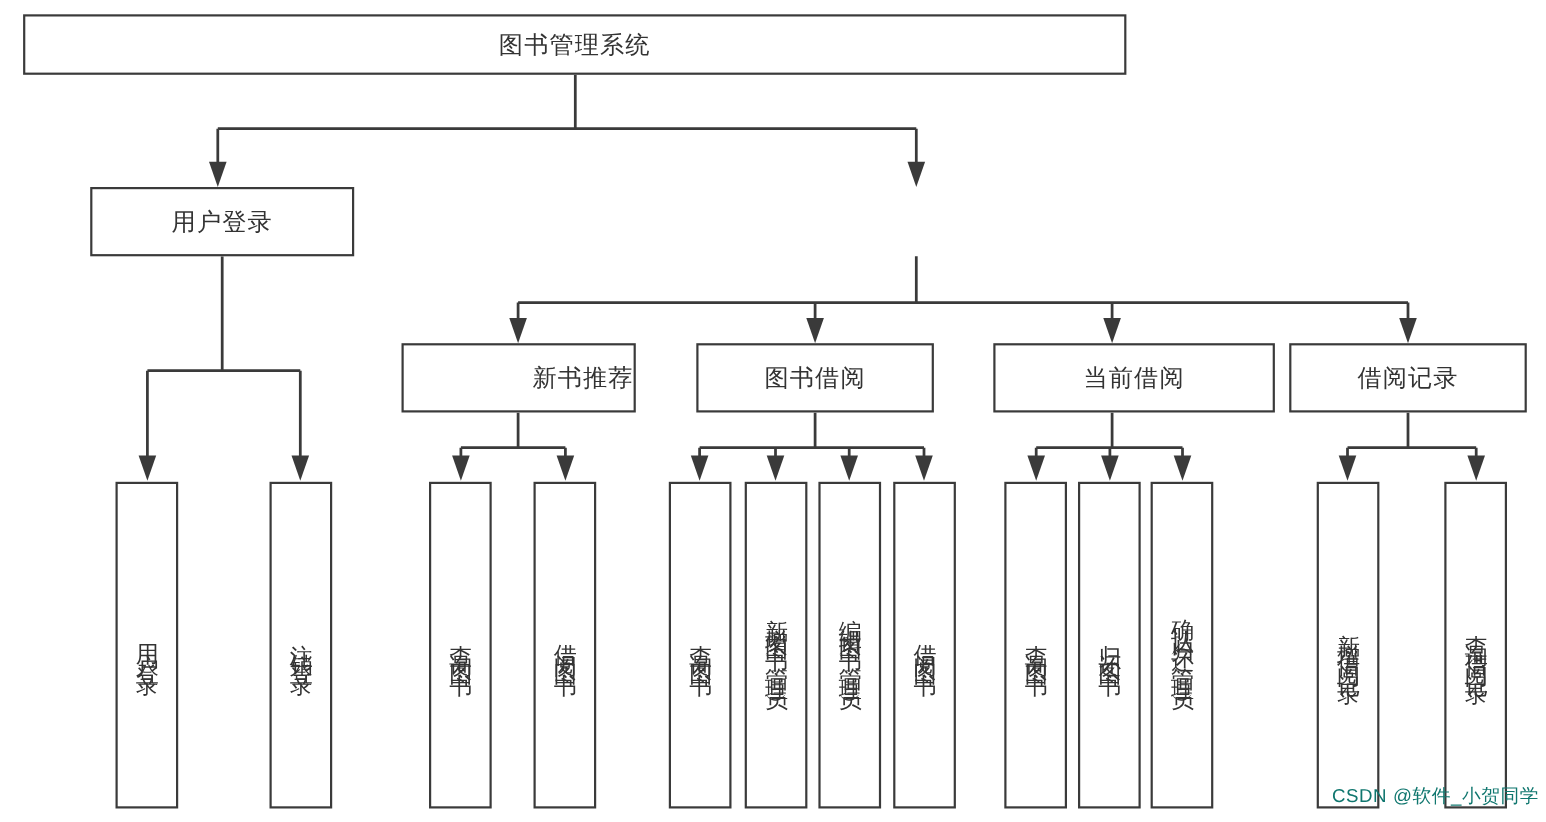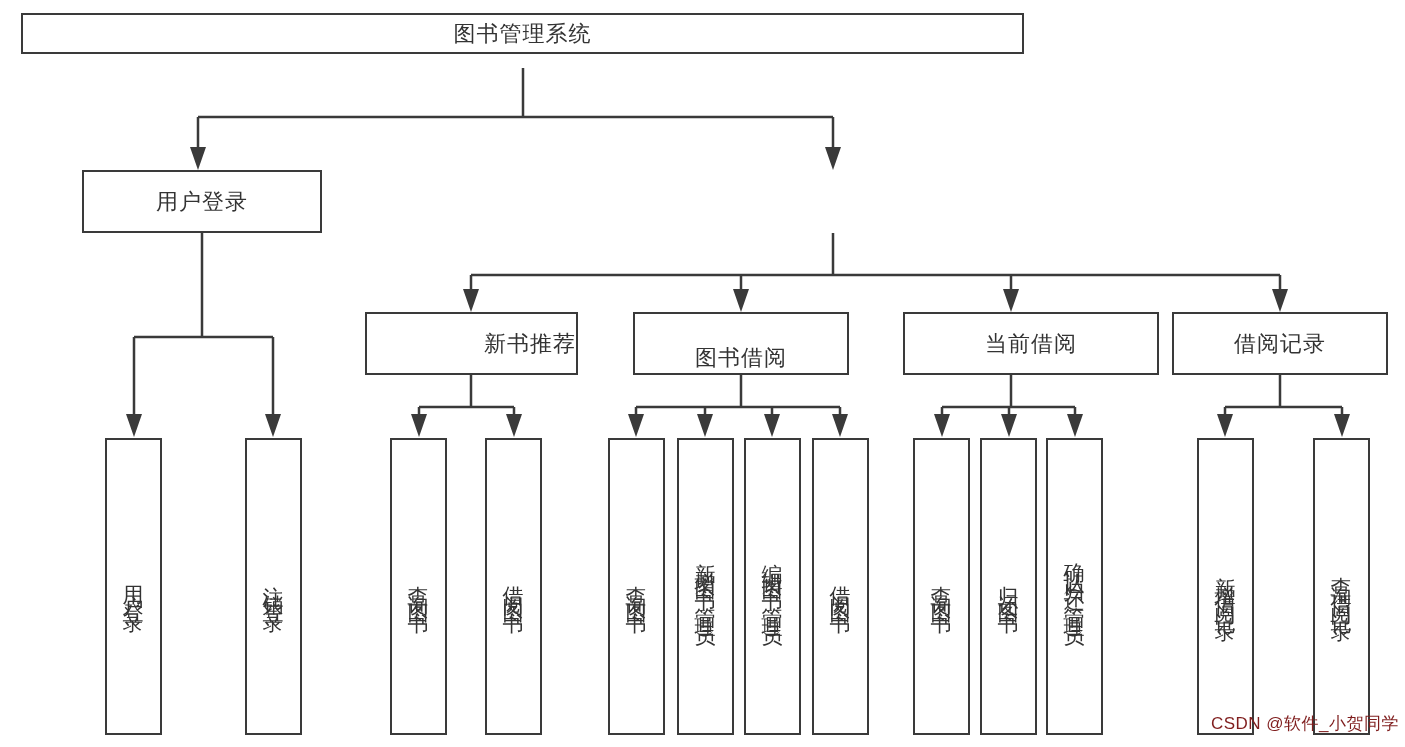--- a/index.html
+++ b/index.html
@@ -37,27 +37,27 @@
     font-size: 21px;
   }
   .leaf .vtext {
     writing-mode: vertical-rl;
     text-orientation: mixed;
     letter-spacing: 9px;
     line-height: 1;
     white-space: normal;
   }
   
-  .n-root  { left: 21px;   top: 13px;  width: 1003px; height: 41px; }
+  .n-root  { left: 21px;   top: 13px;  width: 1003px; height: 55px; }
   
   .n-login { left: 82px;   top: 170px; width: 240px;  height: 63px; }
   .n-mgmt  { left: 713px;  top: 170px; width: 240px;  height: 63px; }
   
   .n-newbook { left: 365px;  top: 312px; width: 213px; height: 63px; justify-content: flex-end; }
-  .n-borrow  { left: 633px;  top: 312px; width: 216px; height: 63px; align-items: flex-end; }
+  .n-borrow  { left: 633px;  top: 312px; width: 216px; height: 63px; }
   .n-current { left: 903px;  top: 312px; width: 256px; height: 63px; }
   .n-records { left: 1172px; top: 312px; width: 216px; height: 63px; }
   
   .lf { top: 438px; width: 57px; height: 297px; }
   .lf1  { left: 105px; }
   .lf2  { left: 245px; }
   .lf3  { left: 390px; }
   .lf4  { left: 485px; }
   .lf5  { left: 608px; }
   .lf6  { left: 677px; }
@@ -66,21 +66,21 @@
   .lf9  { left: 913px; }
   .lf10 { left: 980px; }
   .lf11 { left: 1046px; }
   .lf12 { left: 1197px; }
   .lf13 { left: 1313px; }
   #watermark {
     position: absolute;
     right: 6px;
     top: 712px;
     font-size: 17px;
-    color: #7f1d1d;
+    color: #0f766e;
     letter-spacing: 0.5px;
     z-index: 20;
   }
 </style>
 </head>
 <body>
 
 <div id="canvas">
 
   <svg id="connectors" viewBox="0 0 1405 747" xmlns="http://www.w3.org/2000/svg">

